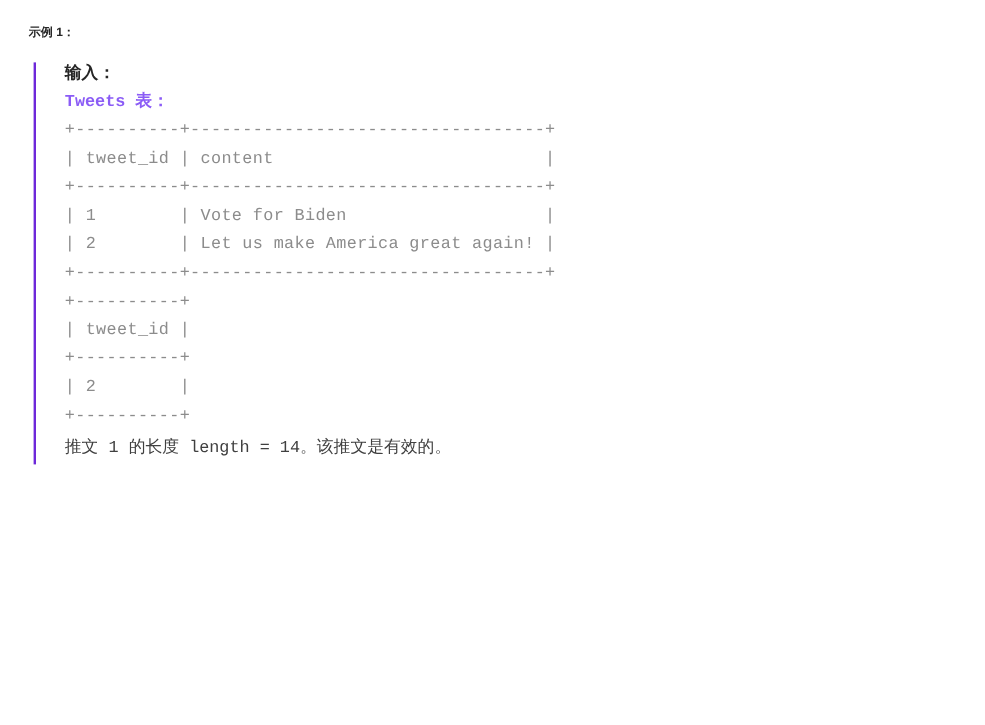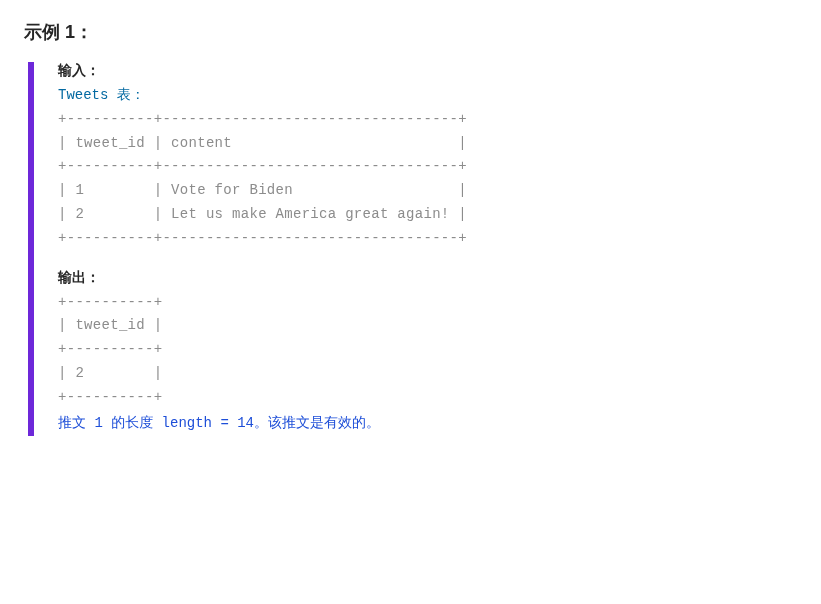--- a/index.html
+++ b/index.html
@@ -9,51 +9,52 @@
       font-size: 14px;
       color: #262626;
       background: #fff;
       width: 821px;
       box-sizing: border-box;
     }
     .example-title {
       font-weight: 600;
       color: #262626;
       margin-bottom: 18px;
-      font-size: 18px;
+      font-size: 10px;
     }
     .example-block {
-      border-left: 6px solid #6d28d9;
+      border-left: 2px solid #6d28d9;
       padding-left: 24px;
       margin-left: 4px;
     }
     .section-heading {
       font-weight: 600;
       color: #262626;
       margin-top: 18px;
       margin-bottom: 4px;
     }
     .section-heading:first-child {
       margin-top: 0;
     }
     .subtext {
-      color: #0369a1;
+      color: #8b5cf6;
       font-family: Consolas, Monaco, "Courier New", monospace;
       white-space: pre;
       line-height: 1.7;
+      font-weight: bold;
     }
     .ascii-table {
       font-family: Consolas, Monaco, "Courier New", monospace;
       color: #8c8c8c;
       white-space: pre;
       line-height: 1.7;
       letter-spacing: 0.3px;
     }
     .explanation-text {
-      color: #1d4ed8;
+      color: #404040;
       line-height: 1.8;
     }
     .mono {
       font-family: Consolas, Monaco, "Courier New", monospace;
     }
   </style>
 </head>
 <body>
 
 <div class="example-title">示例 1：</div>
@@ -62,21 +63,20 @@
 
   <div class="section-heading">输入：</div>
   <div class="subtext">Tweets 表：</div>
   <div class="ascii-table">+----------+----------------------------------+
 | tweet_id | content                          |
 +----------+----------------------------------+
 | 1        | Vote for Biden                   |
 | 2        | Let us make America great again! |
 +----------+----------------------------------+</div>
 
-  <div class="section-heading">输出：</div>
   <div class="ascii-table">+----------+
 | tweet_id |
 +----------+
 | 2        |
 +----------+</div>
 
   <div class="explanation-text">
     <span class="mono">推文 1 的长度 length = 14。该推文是有效的。</span>
   </div>
 

